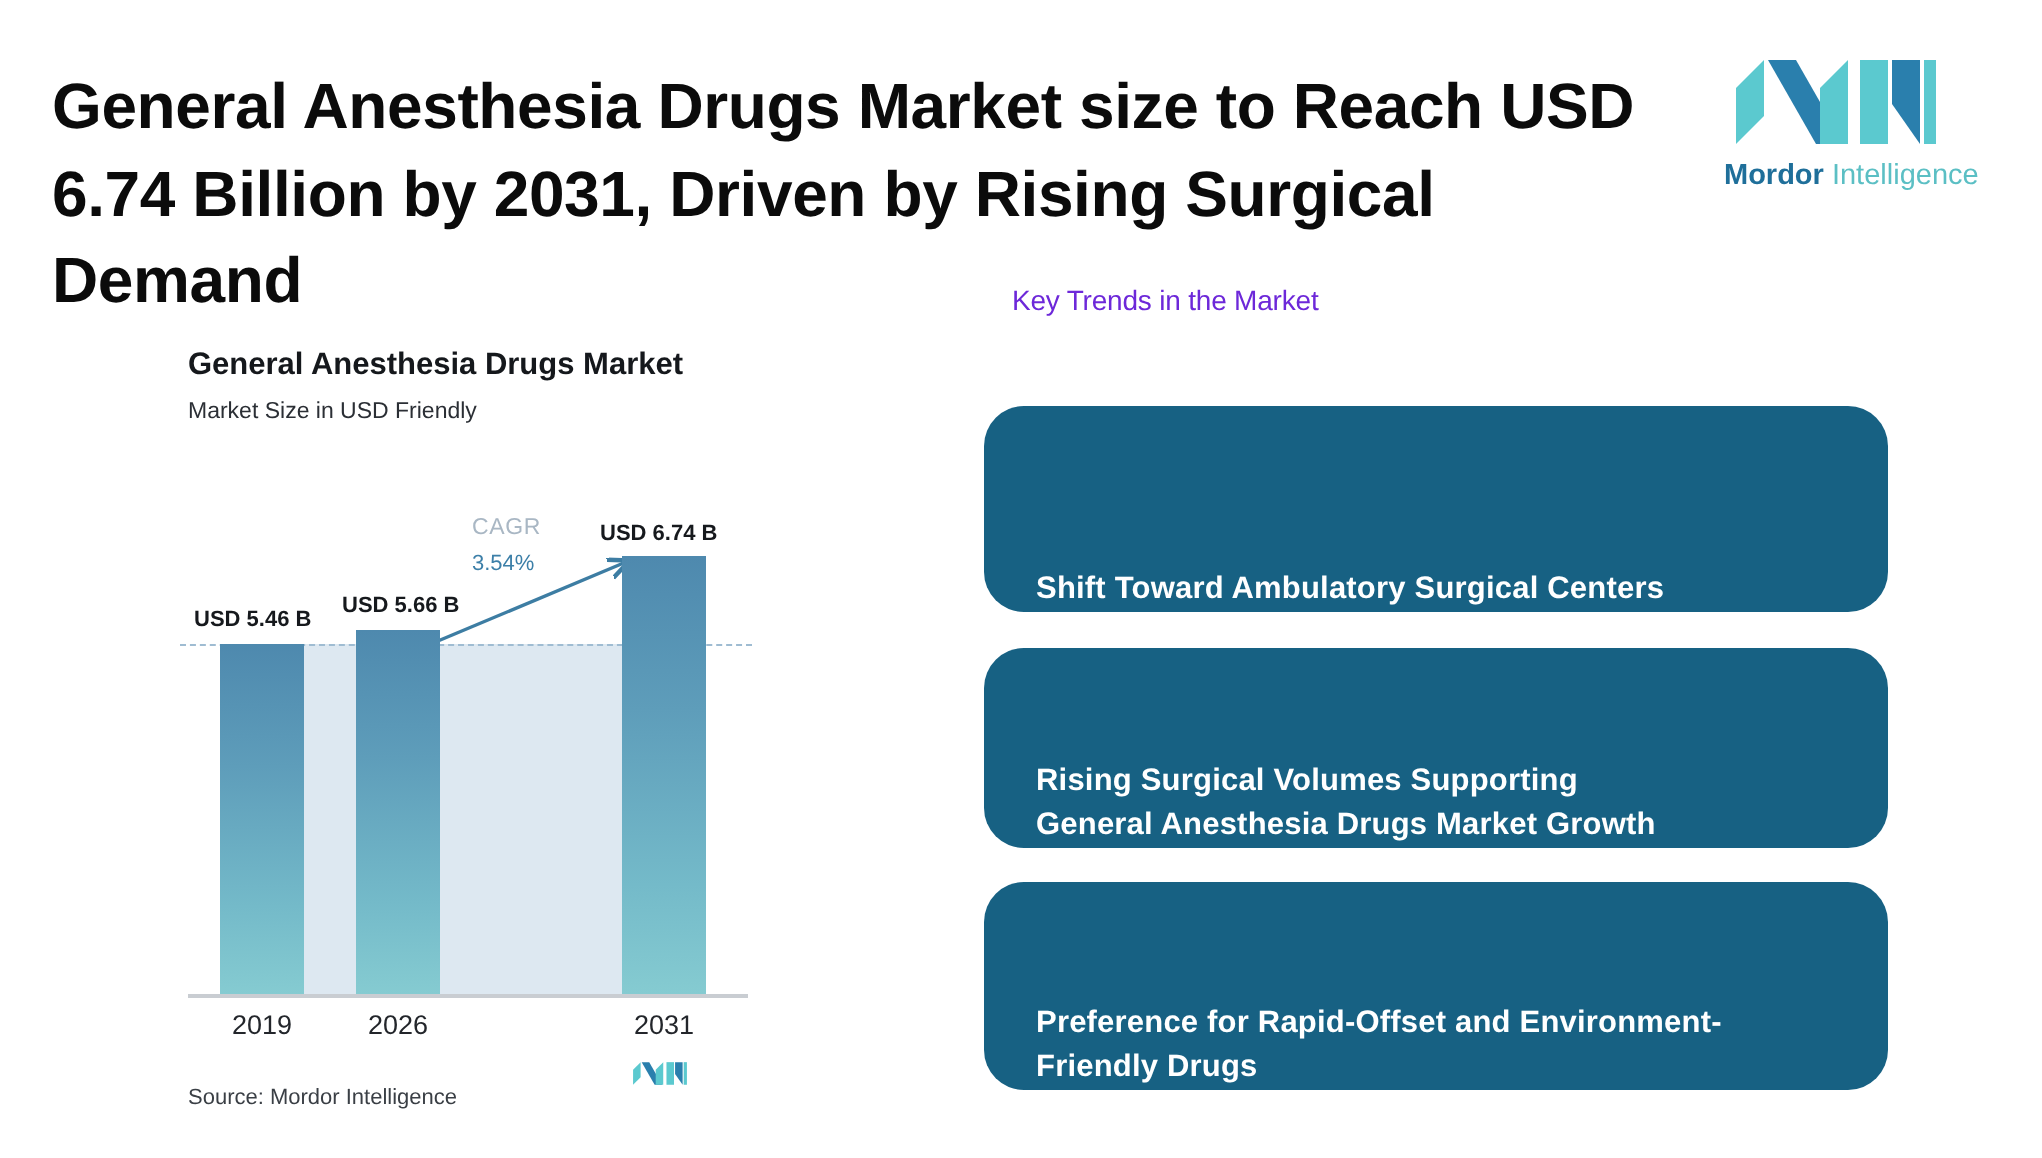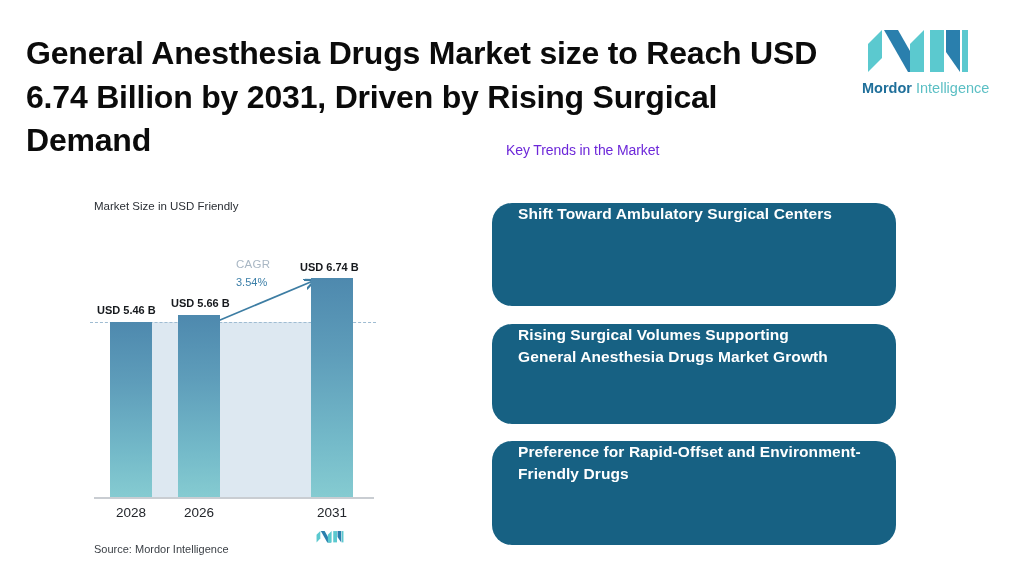--- a/index.html
+++ b/index.html
@@ -187,26 +187,26 @@
     top: 142px;
     font-size: 14px;
     font-weight: normal;
     color: #6d28d9;
     letter-spacing: -0.1px;
   }
 
   .trend-card {
     position: absolute;
     left: 492px;
-    width: 404px;
+    width: 452px;
     background: #176183;
     border-radius: 20px;
     box-sizing: border-box;
     display: flex;
-    align-items: flex-start;
+    align-items: flex-end;
     padding: 0 26px;
   }
   .trend-card .trend-text {
     font-size: 15.5px;
     font-weight: bold;
     color: #ffffff;
     line-height: 1.42;
     letter-spacing: 0.1px;
     white-space: pre-line;
   }
@@ -226,20 +226,21 @@
     <polygon points="58,2 58,44 44,44 44,16" fill="#5bc9cf"></polygon>
     <polygon points="64,2 78,2 78,44 64,44" fill="#5bc9cf"></polygon>
     <polygon points="80,2 94,2 94,44 80,24" fill="#2a7fad"></polygon>
     <polygon points="96,2 102,2 102,44 96,44" fill="#5bc9cf"></polygon>
   </svg>
   <span class="logo-wordmark"><span class="logo-word-1">Mordor</span> <span class="logo-word-2">Intelligence</span></span>
 </div>
 
 <div id="chart-panel">
 
+  <div id="chart-title">General Anesthesia Drugs Market</div>
   <div id="chart-subtitle">Market Size in USD Friendly</div>
 
   <div id="plot-area">
 
     <div class="band" style="left:110px; top:192px; width:243px; height:175px;"></div>
 
     <div id="baseline-dashed"></div>
 
     <div id="cagr-label">CAGR</div>
     <div id="cagr-value">3.54%</div>
@@ -256,21 +257,21 @@
     <div class="bar" style="left:110px; top:192px; height:175px;"></div>
     <div class="bar" style="left:178px; top:185px; height:182px;"></div>
     <div class="bar" style="left:311px; top:148px; height:219px;"></div>
 
     <div class="bar-label" style="left:97px; top:174px;">USD 5.46 B</div>
     <div class="bar-label" style="left:171px; top:167px;">USD 5.66 B</div>
     <div class="bar-label" style="left:300px; top:131px;">USD 6.74 B</div>
 
     <div id="axis-line"></div>
 
-    <div class="x-tick" style="left:101px; top:375px;">2028</div>
+    <div class="x-tick" style="left:101px; top:375px;">2019</div>
     <div class="x-tick" style="left:169px; top:375px;">2026</div>
     <div class="x-tick" style="left:302px; top:375px;">2031</div>
   </div>
 
   <div id="chart-source">Source: Mordor Intelligence</div>
 
   <svg id="chart-footer-logo" viewBox="0 0 104 48">
     <polygon points="2,44 2,16 16,2 16,30" fill="#5bc9cf"></polygon>
     <polygon points="18,2 32,2 56,44 42,44" fill="#2a7fad"></polygon>
     <polygon points="58,2 58,44 44,44 44,16" fill="#5bc9cf"></polygon>

